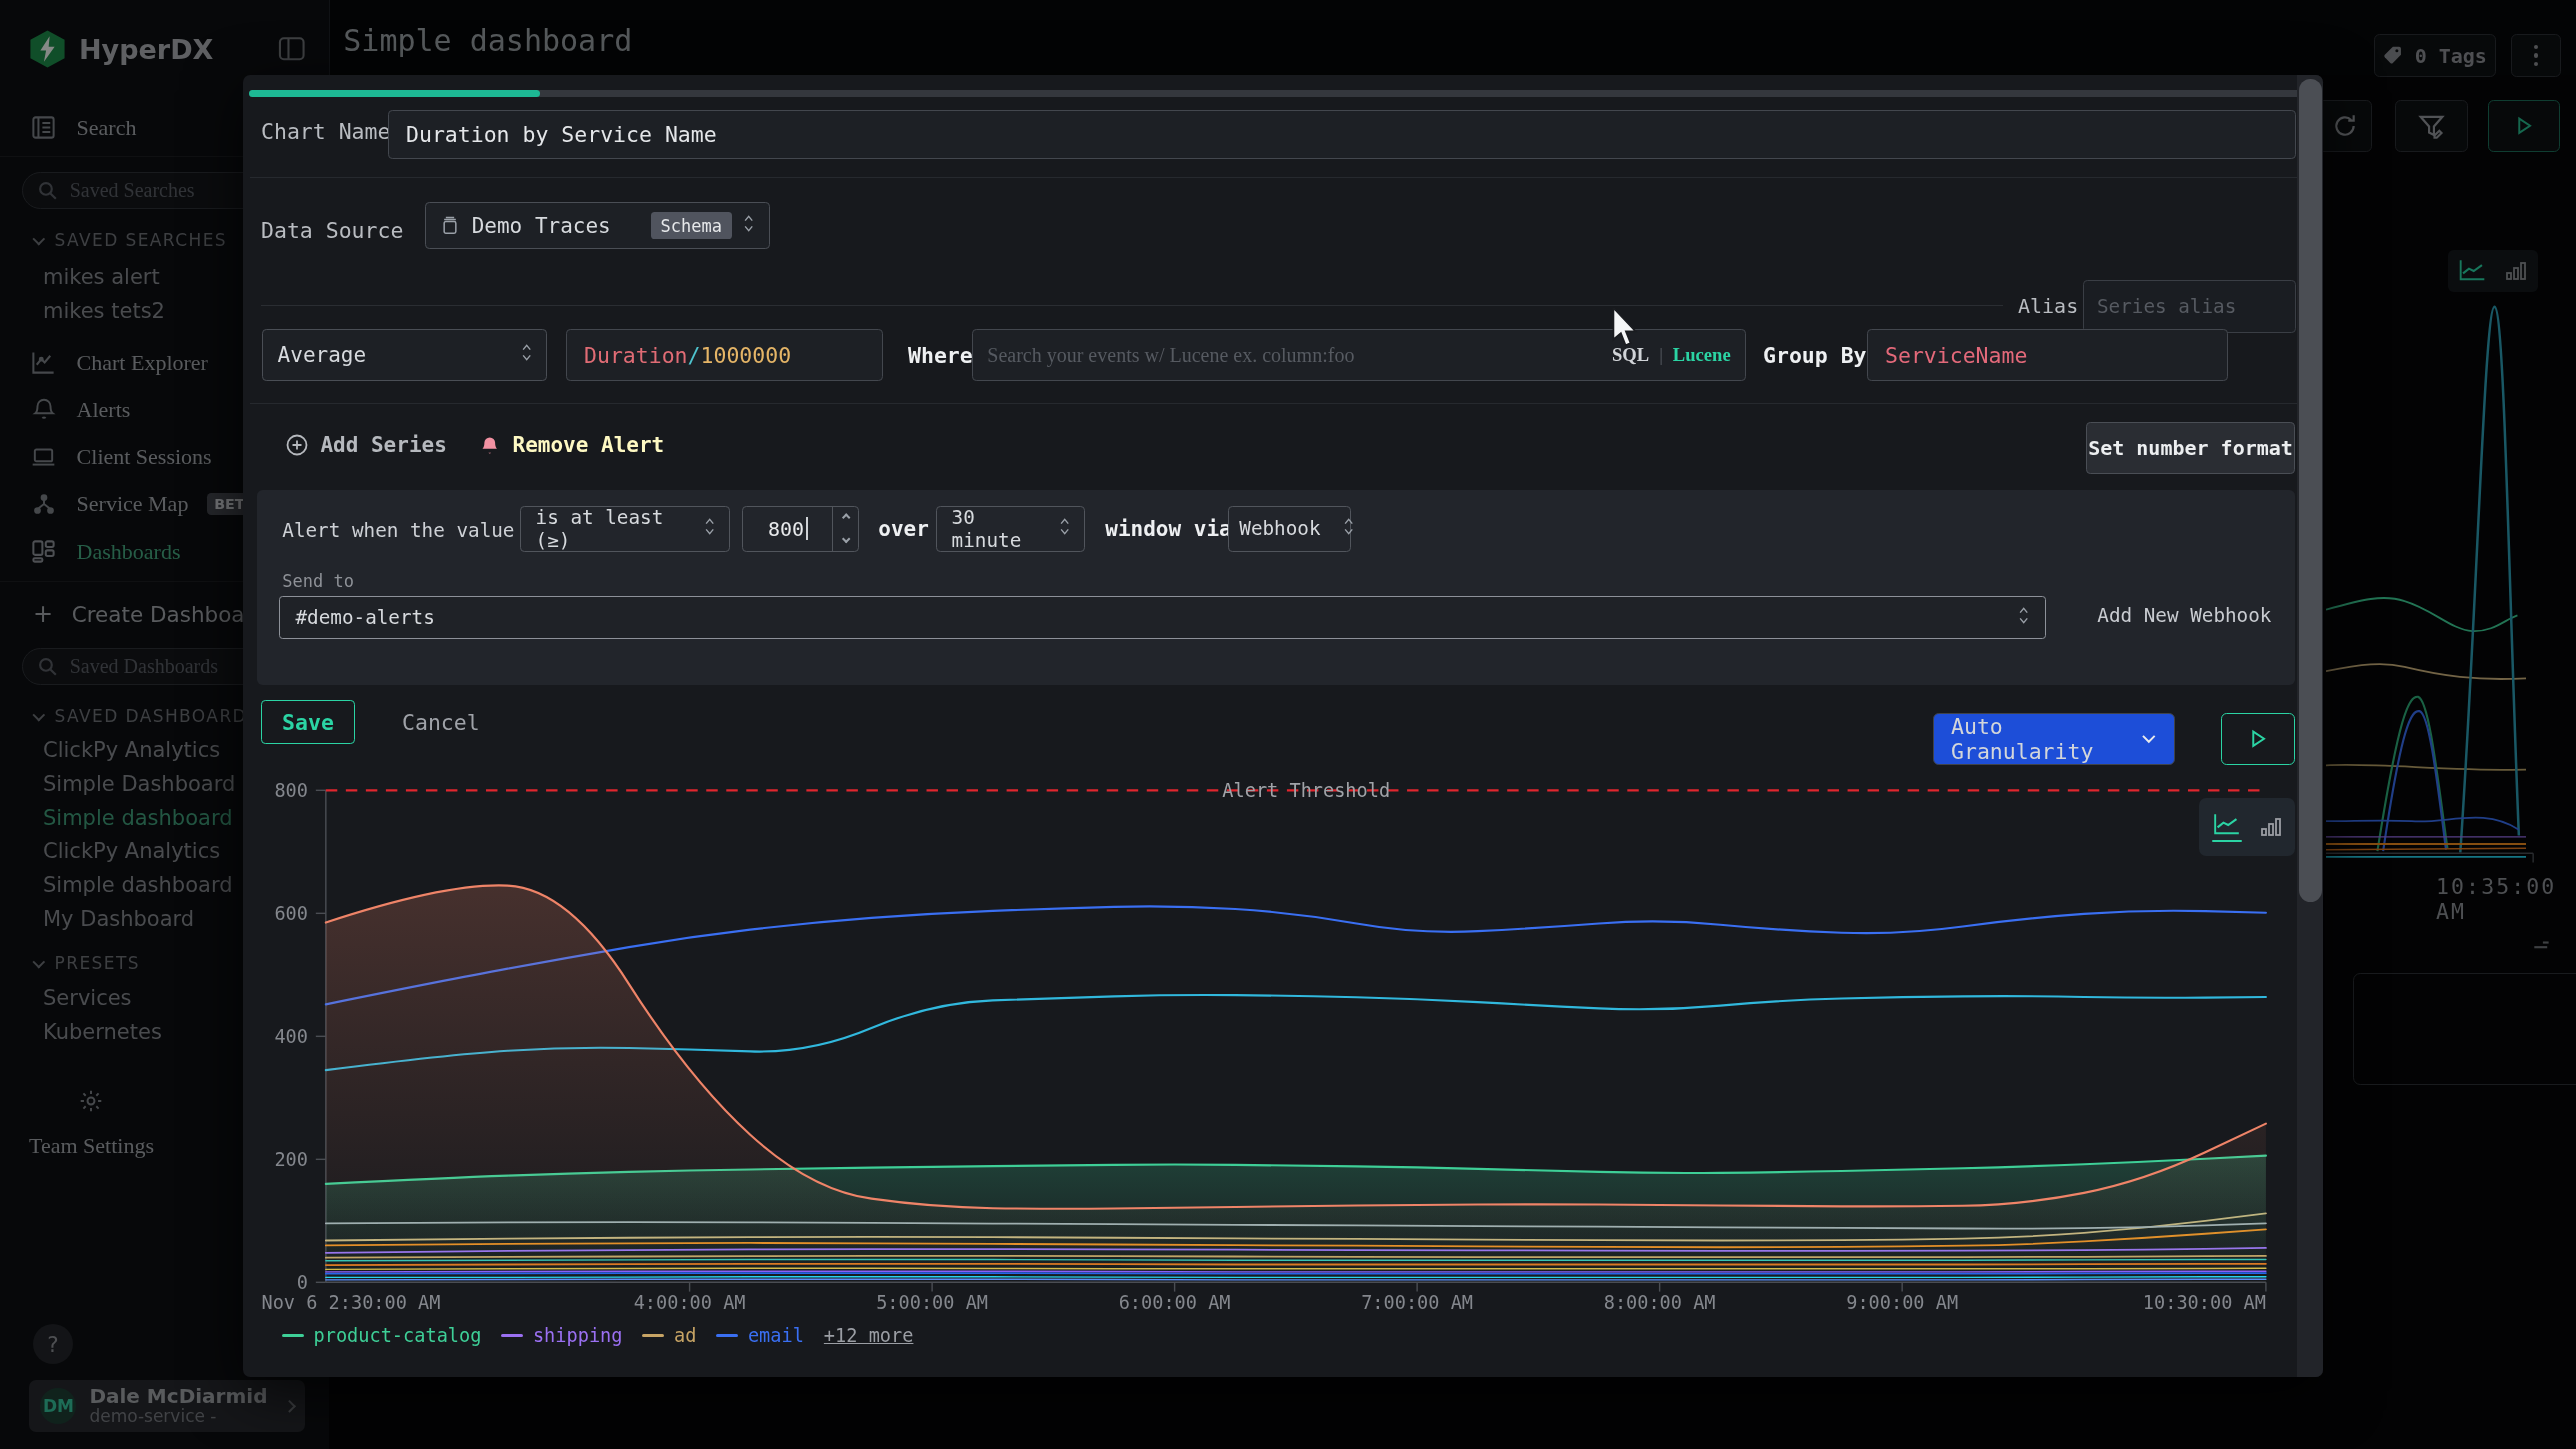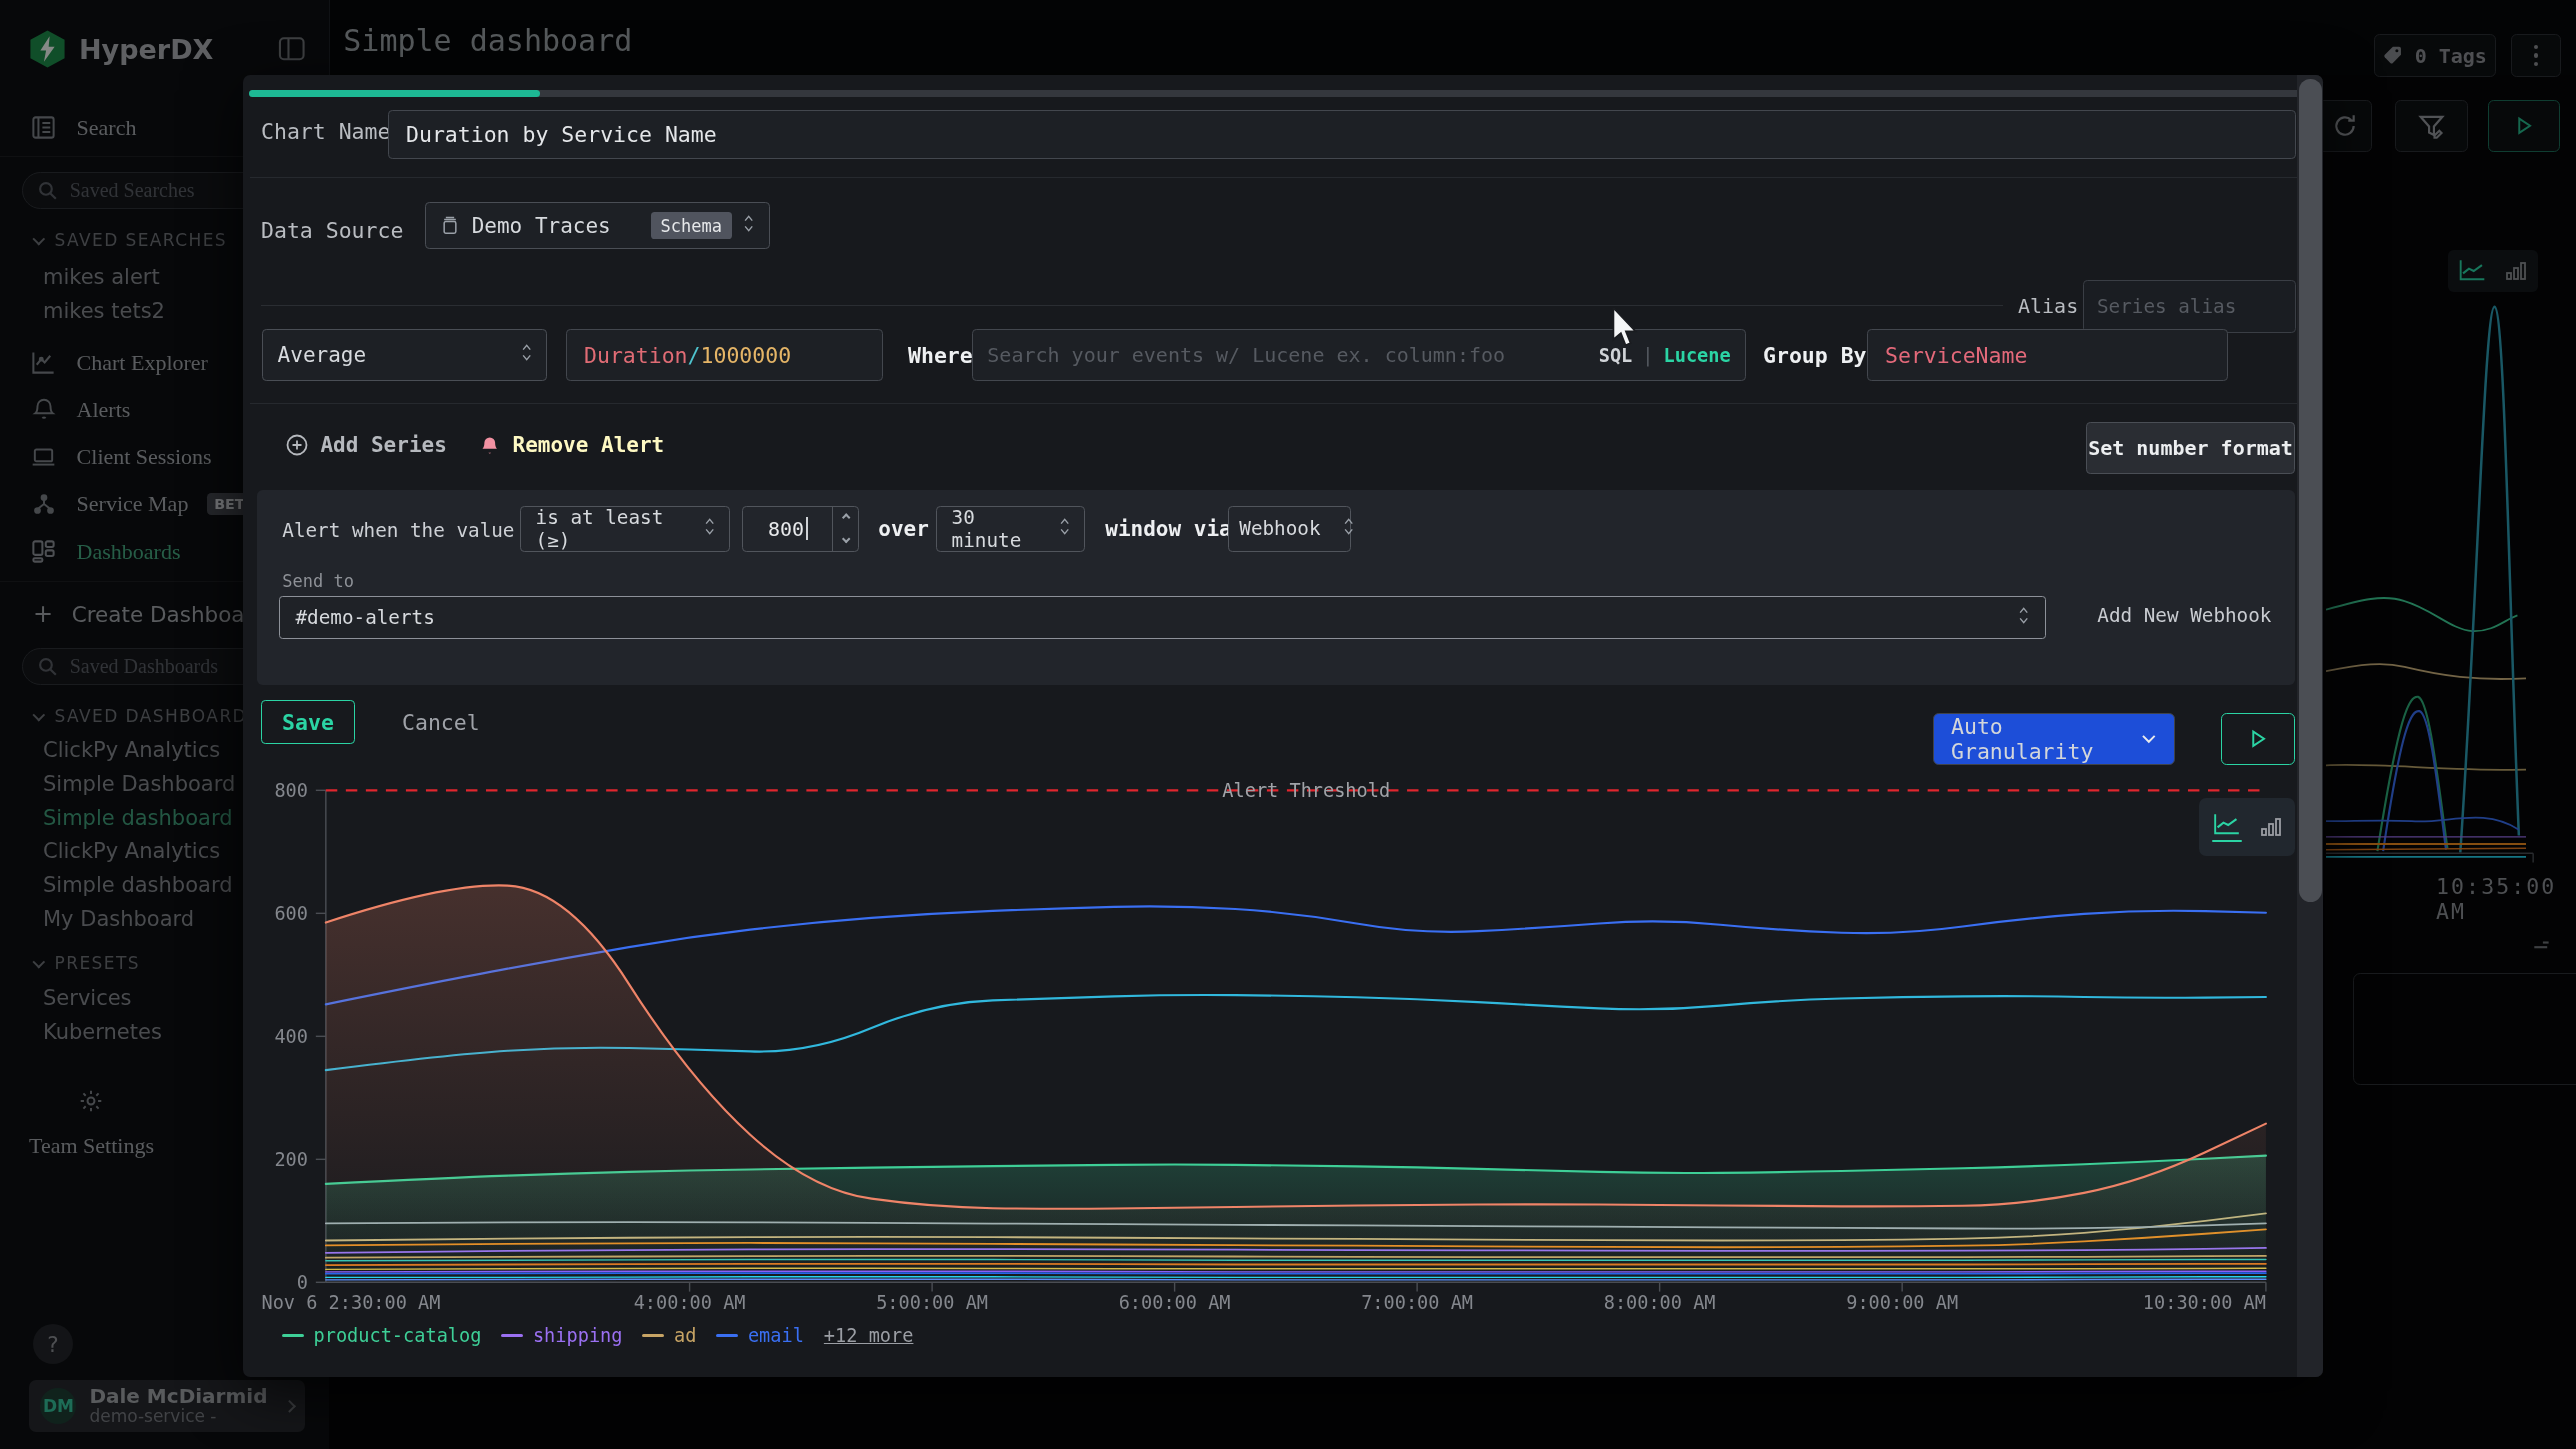--- a/index.html
+++ b/index.html
@@ -304,21 +304,21 @@
           <polyline points="3,12 8,6 13,12" fill="none" stroke="#9aa0a8" stroke-width="2"></polyline>
           <polyline points="3,20 8,26 13,20" fill="none" stroke="#9aa0a8" stroke-width="2"></polyline>
         </svg></span>
   </div>
   <div class="abs mono inp" style="left:323px;top:254px;width:317px;height:52px;display:flex;align-items:center;padding:0 17px;font-size:21.5px;">
     <span style="color:#e06c75;">Duration</span>
       <span style="color:#4fc4cf;">/</span>
       <span style="color:#e5b567;">1000000</span>
   </div>
   <div class="abs mono boldlbl" style="left:665px;top:268px;">Where</div>
-  <div class="abs mono inp" style="left:729px;top:254px;width:774px;height:52px;display:flex;align-items:center;padding:0 14.3px;gap:10px;">
+  <div class="abs mono inp" style="left:729px;top:254px;width:774px;height:52px;display:flex;align-items:center;padding:0 14.3px;gap:10px;font-family:Liberation Serif, serif;">
     <span style="color:#565a61;font-size:20px;flex:1;">Search your events w/ Lucene ex. column:foo</span>
     <span style="color:#d0d3d7;font-size:18.6px;font-weight:bold;">SQL</span>
     <span style="color:#565a61;font-size:18.6px;">|</span>
     <span style="color:#2bd4a4;font-size:18.6px;font-weight:bold;">Lucene</span>
   </div>
   <div class="abs mono boldlbl" style="left:1520px;top:268px;">Group By</div>
   <div class="abs mono inp" style="left:1624px;top:254px;width:361px;height:52px;display:flex;align-items:center;padding:0 17px;font-size:21.5px;color:#e3697a;">ServiceName</div>
 
   <div class="mdivider" style="left:7.2px;top:328px;width:2066px;"></div>
 

